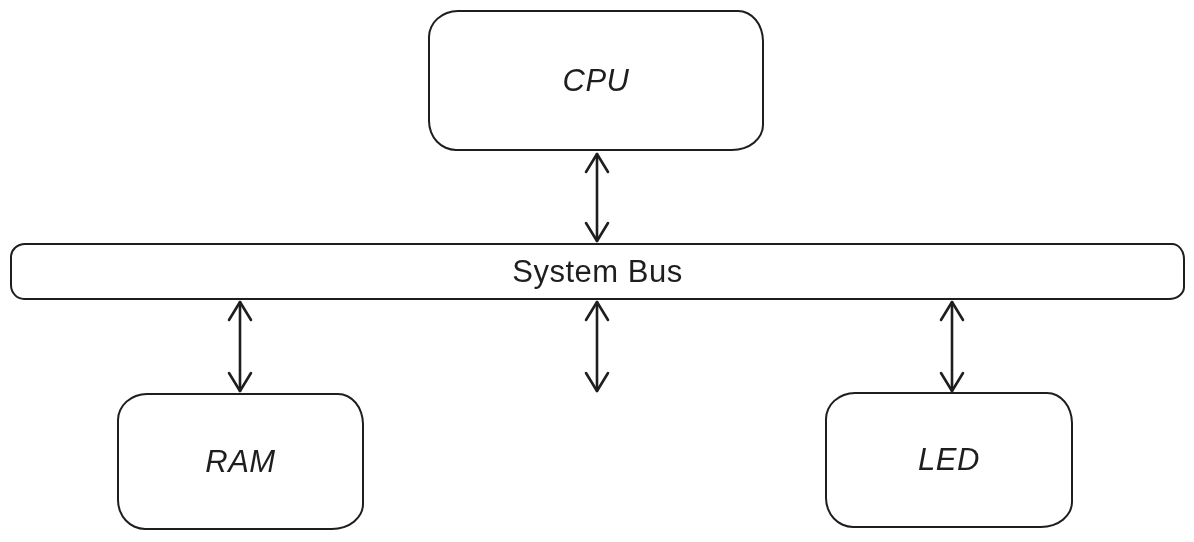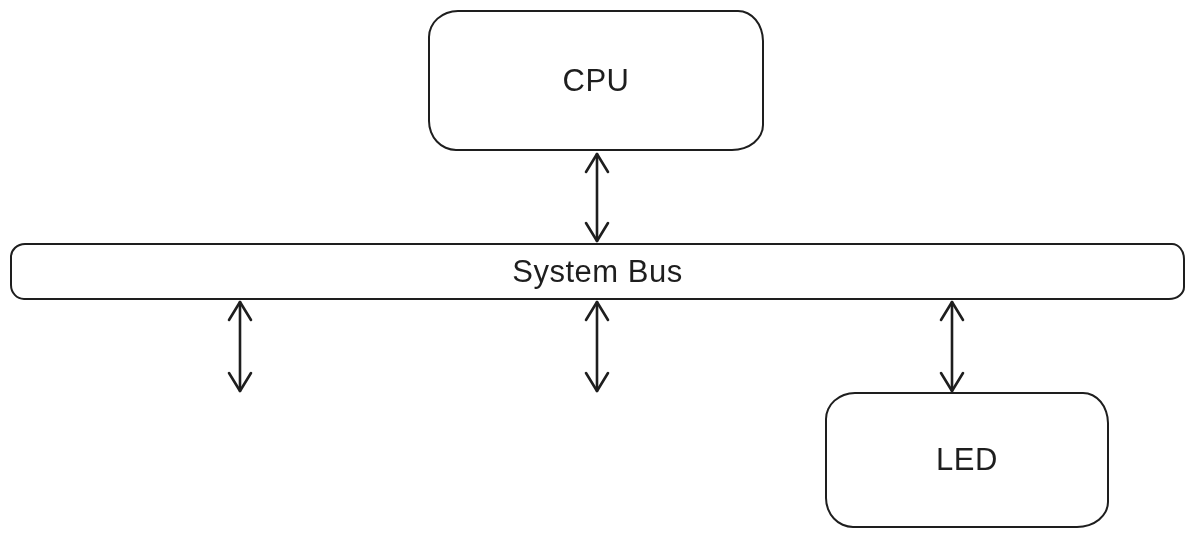--- a/index.html
+++ b/index.html
@@ -20,29 +20,30 @@
     background: var(--fill);
     display: flex;
     align-items: center;
     justify-content: center;
     font-size: 31px;
     letter-spacing: 0.5px;
   }
   
   .node-box {
     border-radius: 30px 26px 32px 28px / 27px 31px 26px 30px;
+    font-style: italic;
   }
   .node-cpu { left: 428px; top: 10px;  width: 336px;  height: 141px; }
   .node-bus {
     left: 10px;  top: 243px; width: 1175px; height: 57px;
     border-radius: 15px 13px 16px 14px / 14px 16px 13px 15px;
   }
   .node-ram { left: 117px; top: 393px; width: 247px; height: 137px; }
   .node-rom { left: 473px; top: 392px; width: 248px; height: 136px; }
-  .node-led { left: 825px; top: 392px; width: 284px; height: 136px; }
+  .node-led { left: 825px; top: 392px; width: 248px; height: 136px; }
   .arrow { position: absolute; }
   .arrow-cpu-bus { left: 577px; top: 151px; }
   .arrow-bus-ram { left: 220px; top: 299px; }
   .arrow-bus-rom { left: 577px; top: 299px; }
   .arrow-bus-led { left: 932px; top: 299px; }
   .arrow line, .arrow polyline {
     stroke: var(--stroke);
     stroke-width: 2.6;
     fill: none;
     stroke-linecap: round;
@@ -79,19 +80,22 @@
     <polyline points="9,21 20,3 31,21"></polyline>
     <polyline points="9,74 20,92 31,74"></polyline>
   </svg>
 
   <svg class="arrow arrow-bus-led" width="40" height="95" viewBox="0 0 40 95" xmlns="http://www.w3.org/2000/svg">
     <line x1="20" y1="3" x2="20" y2="92"></line>
     <polyline points="9,21 20,3 31,21"></polyline>
     <polyline points="9,74 20,92 31,74"></polyline>
   </svg>
 
+  <div class="node node-box node-ram">
+    <span>RAM</span>
+  </div>
 
 
   <div class="node node-box node-led">
     <span>LED</span>
   </div>
 
 </div>
 
 </body></html>

